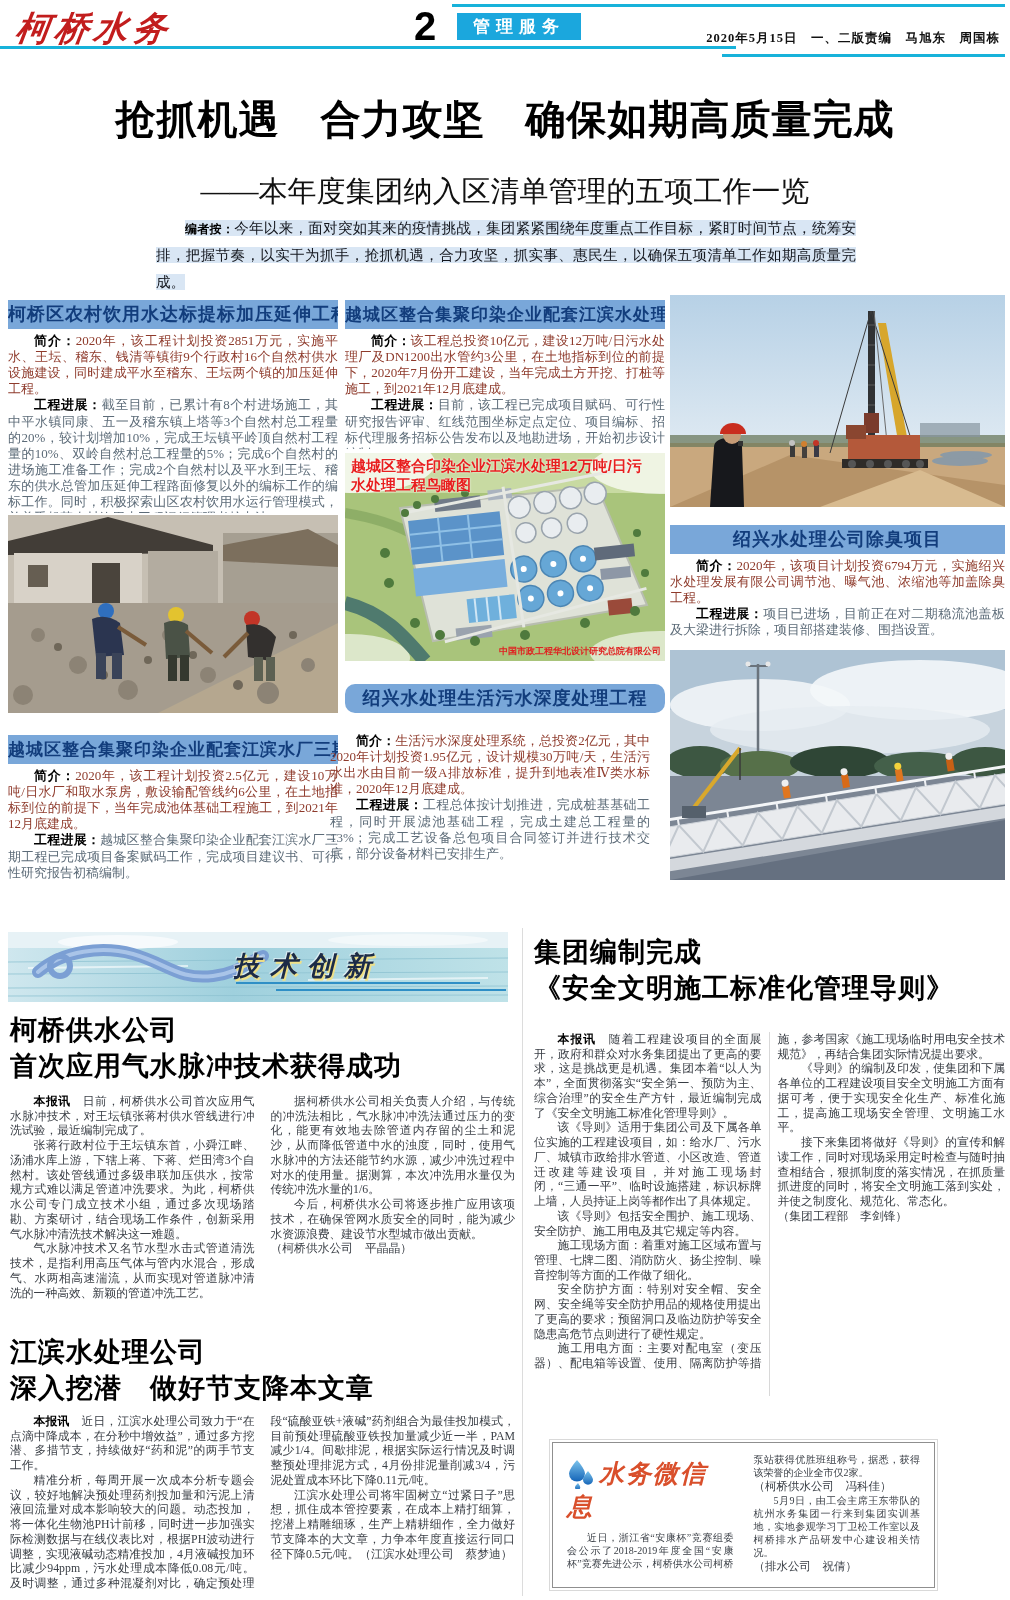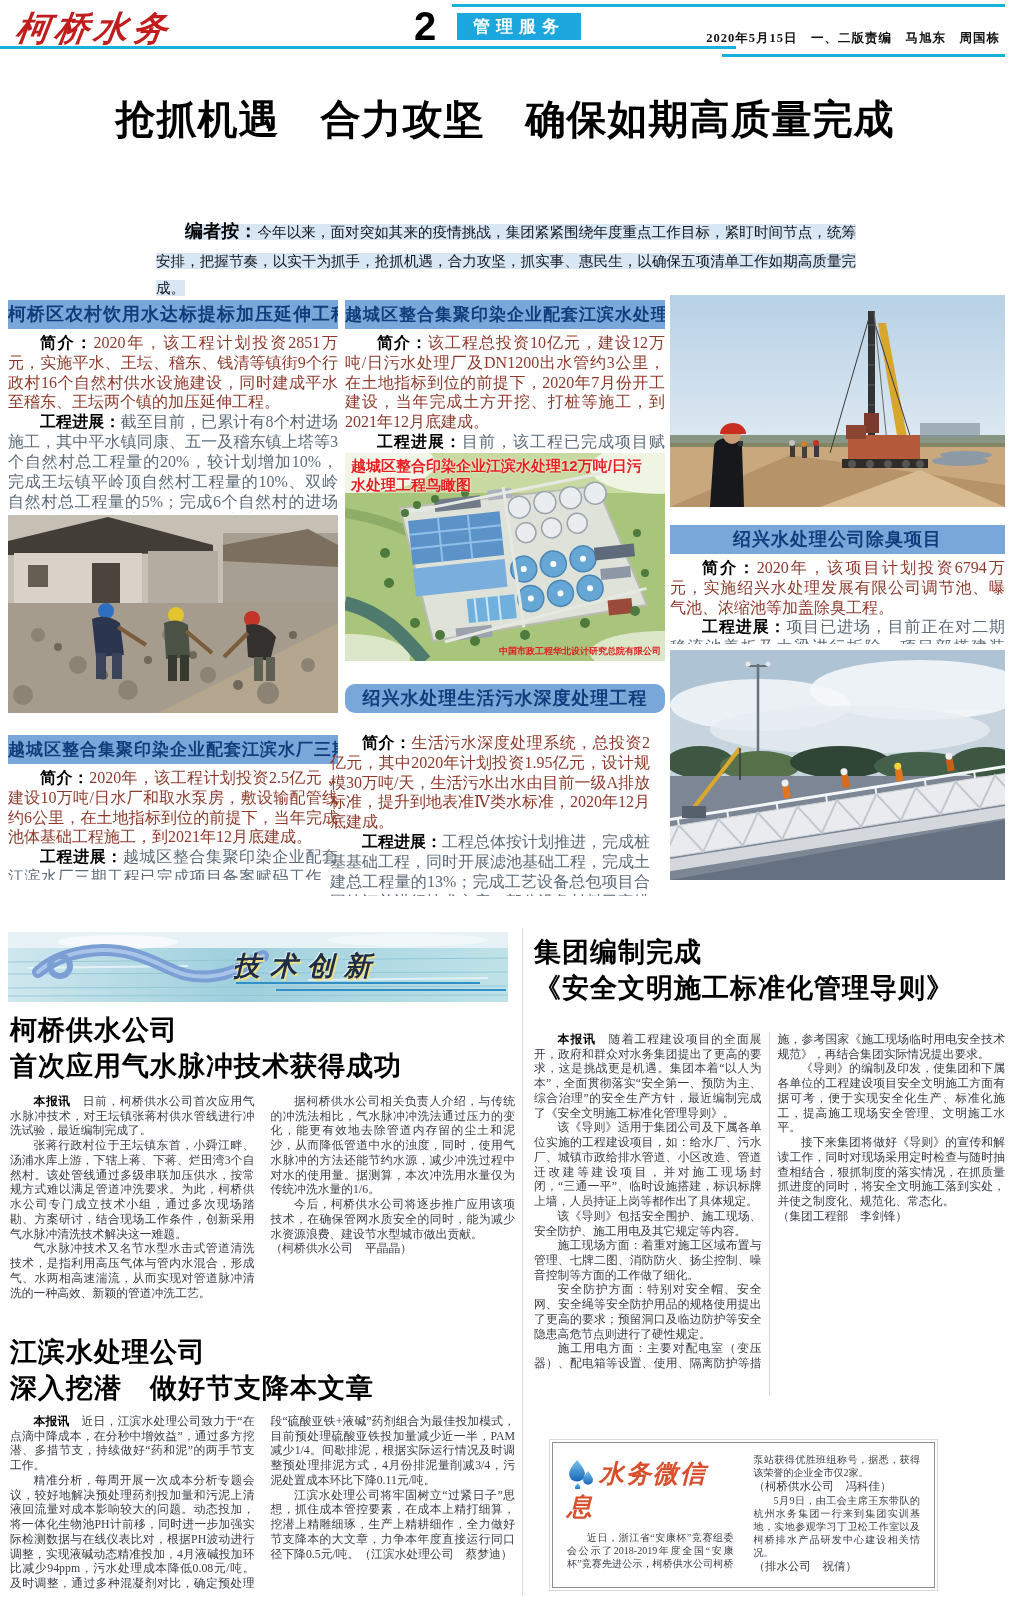--- a/index.html
+++ b/index.html
@@ -27,30 +27,30 @@
   .dateline { font-size:12.5px; font-weight:700; color:#111; letter-spacing:1px; }
 
   
   .headline {
     width:1010px; text-align:center; font-family:"Liberation Sans",sans-serif;
     font-weight:900; font-size:40px; color:#000; letter-spacing:1px; white-space:nowrap;
   }
   .subheadline { width:1010px; text-align:center; font-size:29px; color:#111; font-weight:400; }
   .ednote { width:700px; font-size:14.5px; line-height:1.85; text-align:justify; text-indent:2em; color:#12151c; }
   .ednote .hl { background:#d9e6f4; }
-  .ednote b { font-family:"Liberation Sans",sans-serif; font-size:18px; color:#000; }
+  .ednote b { font-family:"Liberation Sans",sans-serif; font-size:12px; color:#000; }
 
   
   .proj-hd {
     background:#79a7d9; color:#123d7c; text-align:center;
     font-weight:700; font-size:18px; height:29px; line-height:29px;
     letter-spacing:1px; overflow:hidden; white-space:nowrap;
   }
   .proj-bd { overflow:hidden; }
-  .proj-bd p { font-size:16px; line-height:1.24; text-align:justify; text-indent:2em; }
+  .proj-bd p { font-size:13px; line-height:1.24; text-align:justify; text-indent:2em; }
   .plabel { font-family:"Liberation Sans",sans-serif; font-weight:700; color:#000; }
   .intro-txt { color:#8e3a2b; }
   .prog-txt { color:#5c6b78; }
 
   .photo { overflow:hidden; background:#ccc; }
   .photo svg { display:block; }
   .aerial-label { color:#e81f1f; font-weight:700; font-size:15px; font-family:"Liberation Sans",sans-serif; text-shadow:0 0 2px #fff; }
   .aerial-credit { color:#e02020; font-weight:700; font-size:9px; font-family:"Liberation Sans",sans-serif; }
 
   
@@ -92,20 +92,21 @@
 
   <div class="abs hdr-line" style="left:452px; top:4px; width:553px;"></div>
   <div class="abs masthead" style="left:16px; top:6px;">柯桥水务</div>
   <div class="abs pagenum" style="left:414px; top:4px;">2</div>
   <div class="abs badge" style="left:457px; top:13px;">管理服务</div>
   <div class="abs hdr-line" style="left:0; top:46px; width:736px;"></div>
   <div class="abs dateline" style="right:10px; top:30px;">2020年5月15日　一、二版责编　马旭东　周国栋</div>
   <div class="abs hdr-line" style="left:722px; top:54px; width:283px;"></div>
 
   <div class="abs headline" style="left:0; top:92px;">抢抓机遇　合力攻坚　确保如期高质量完成</div>
+  <div class="abs subheadline" style="left:0; top:172px;">——本年度集团纳入区清单管理的五项工作一览</div>
   <p class="abs ednote" style="left:156px; top:215px;">
     <span class="hl"><b>编者按：</b><span>今年以来，面对突如其来的疫情挑战，集团紧紧围绕年度重点工作目标，紧盯时间节点，统筹安排，把握节奏，以实干为抓手，抢抓机遇，合力攻坚，抓实事、惠民生，以确保五项清单工作如期高质量完成。</span></span>
   </p>
 
   <div class="abs proj-hd" style="left:8px; top:300px; width:330px;">柯桥区农村饮用水达标提标加压延伸工程</div>
   <div class="abs proj-bd" style="left:8px; top:333px; width:330px; height:180px;">
     <p><b class="plabel">简介：</b><span class="intro-txt">2020年，该工程计划投资2851万元，实施平水、王坛、稽东、钱清等镇街9个行政村16个自然村供水设施建设，同时建成平水至稽东、王坛两个镇的加压延伸工程。</span></p>
     <p><b class="plabel">工程进展：</b><span class="prog-txt">截至目前，已累计有8个村进场施工，其中平水镇同康、五一及稽东镇上塔等3个自然村总工程量的20%，较计划增加10%，完成王坛镇平岭顶自然村工程量的10%、双岭自然村总工程量的5%；完成6个自然村的进场施工准备工作；完成2个自然村以及平水到王坛、稽东的供水总管加压延伸工程路面修复以外的编标工作的编标工作。同时，积极探索山区农村饮用水运行管理模式，并着手起草农村饮用水工程运行管理考核办法。</span></p>
   </div>
 

